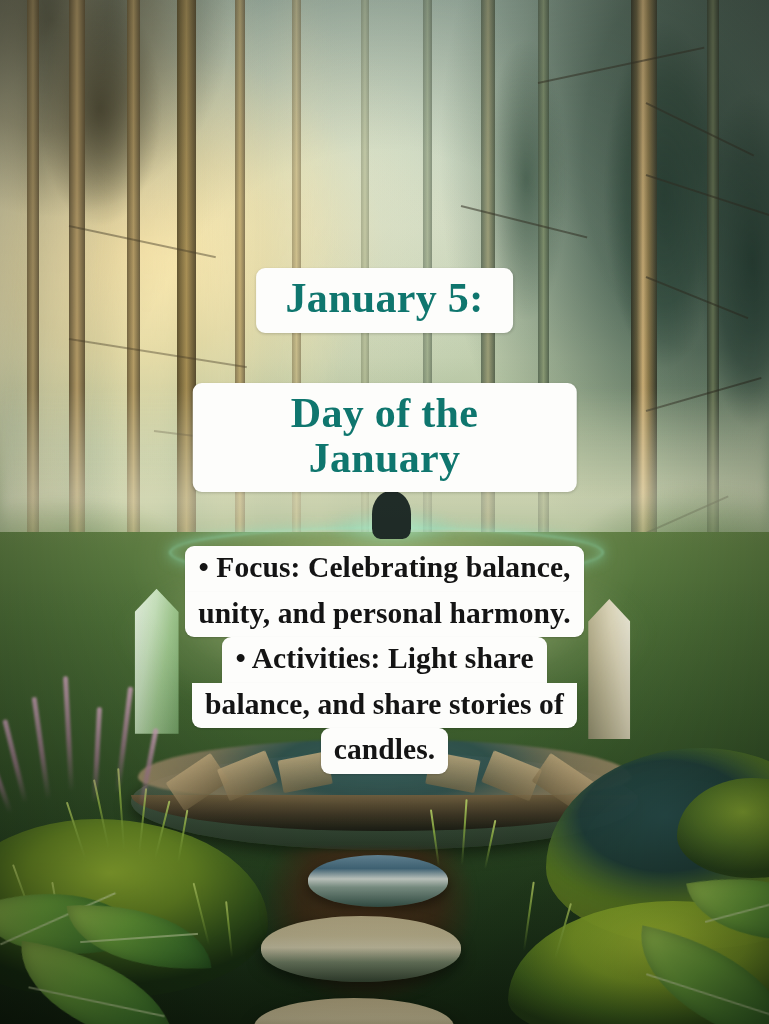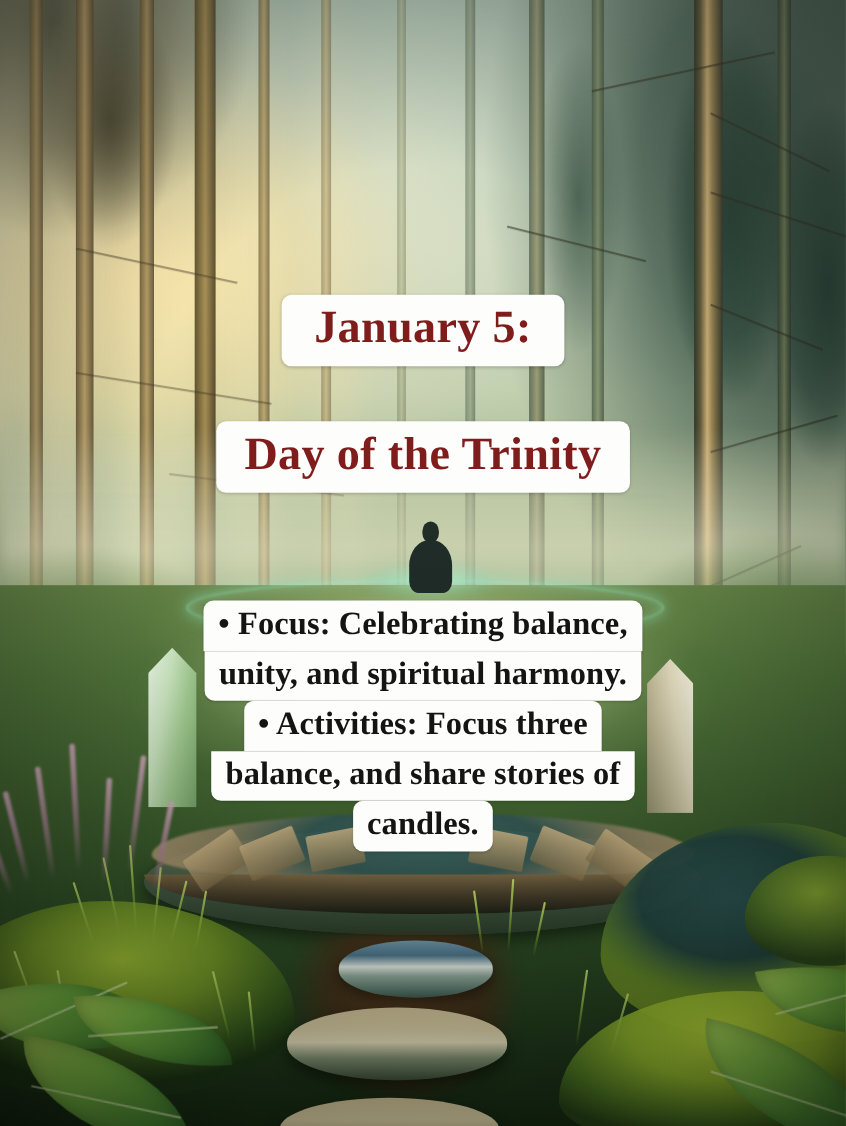--- a/index.html
+++ b/index.html
@@ -251,21 +251,21 @@
   
   .overlay {
     position: absolute; inset: 0;
     display: flex;
     flex-direction: column;
     align-items: center;
     pointer-events: none;
   }
   .tbox {
     background: #fdfdfb;
-    color: #7f1d1d;
+    color: #0f766e;
     border-radius: 9px;
     display: inline-block;
     text-align: center;
     box-shadow: 0 1px 3px rgba(0,0,0,0.18);
     pointer-events: auto;
   }
   .title-1 {
     position: absolute;
     left: 50%; transform: translateX(-50%);
     top: 268px;
@@ -463,25 +463,25 @@
     </div>
 
     <div class="grade"></div>
     <div class="vignette"></div>
   </div>
 
   <div class="overlay">
 
     <div class="tbox title-1">January 5:</div>
 
-    <div class="tbox title-2">Day of the Trinity</div>
+    <div class="tbox title-2">Day of the January</div>
 
     <div class="body-block">
       <div class="bline r-top">•     Focus: Celebrating balance,</div>
-      <div class="bline r-bottom">unity, and spiritual harmony.</div>
-      <div class="bline r-top">•     Activities: Focus three</div>
+      <div class="bline r-bottom">unity, and personal harmony.</div>
+      <div class="bline r-top">•     Activities: Light share</div>
       <div class="bline r-bottom">balance, and share stories of</div>
       <div class="bline r-all">candles.</div>
     </div>
 
   </div>
 
 </div>
 
 </body></html>

